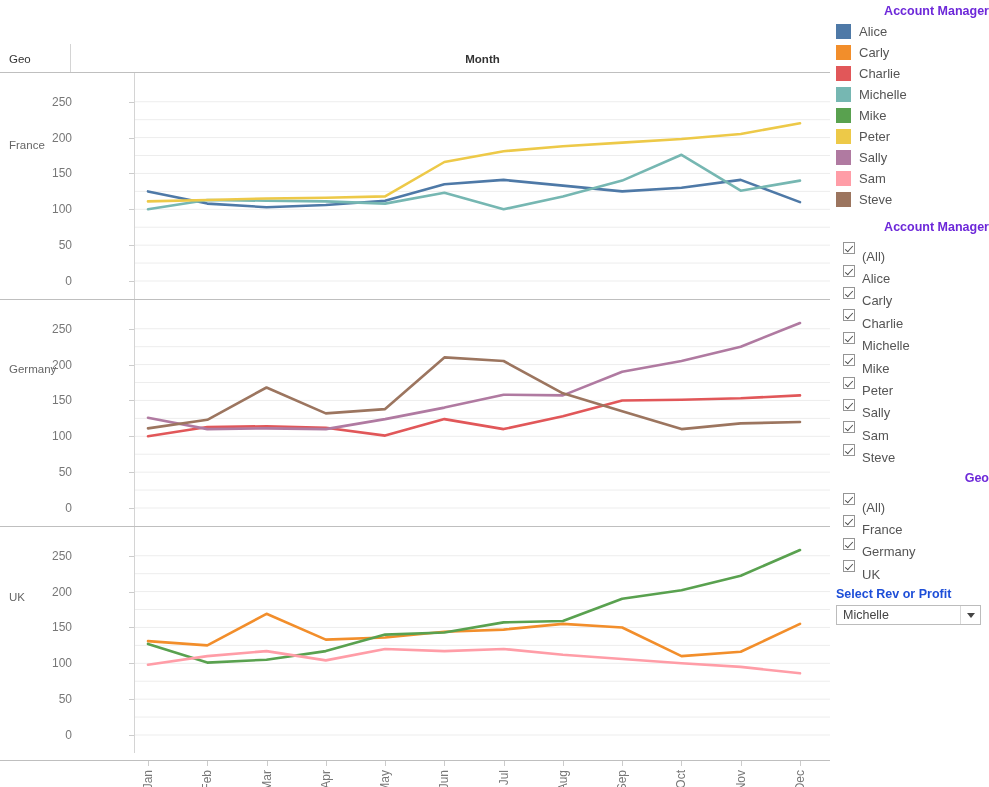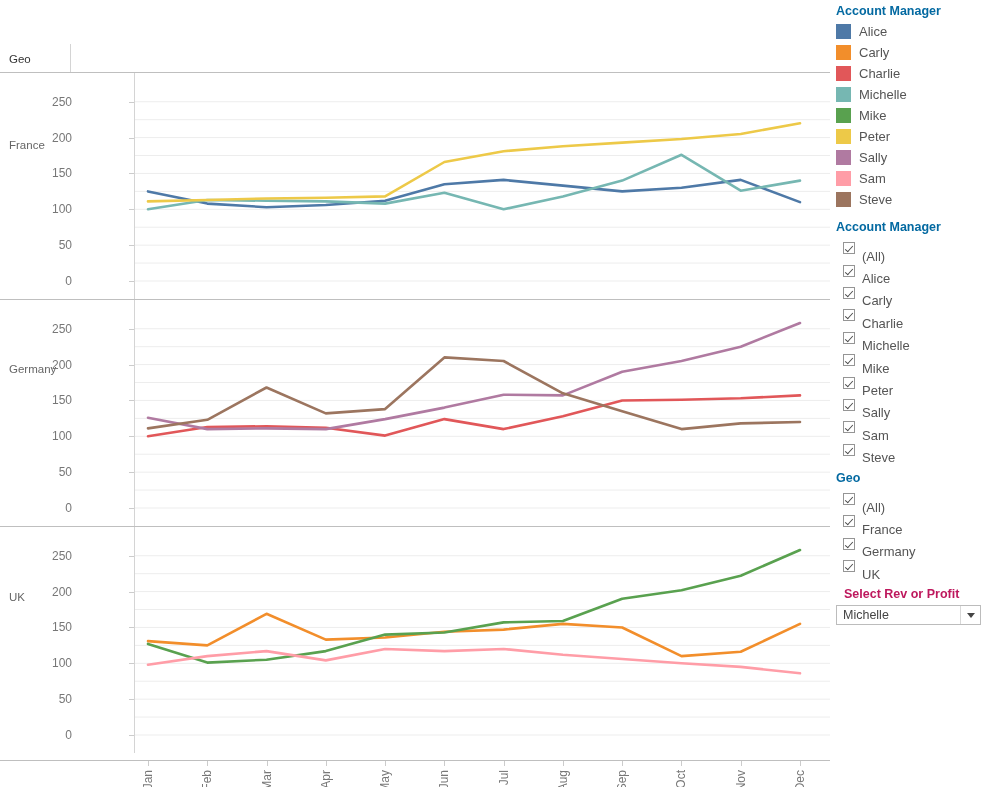--- a/index.html
+++ b/index.html
@@ -73,40 +73,41 @@
   .xtick-lbl {
     position: absolute; top: 10px;
     font-size: 12px; color: #777777;
     writing-mode: vertical-rl; transform: rotate(180deg);
     transform-origin: center; white-space: nowrap;
   }
 
   
   .rail { position: absolute; left: 830px; top: 0; width: 159px; height: 787px; background: #ffffff; }
   .rail-title {
-    font-size: 12.5px; color: #0369a1; font-weight: bold;
+    font-size: 12.5px; color: #6d28d9; font-weight: bold;
     margin: 0 0 3px 6px;
+    text-align: right;
   }
   .legend-row { display: flex; align-items: center; height: 21px; margin-left: 6px; }
   .swatch { width: 15px; height: 15px; flex: 0 0 15px; }
   .legend-lbl { font-size: 13px; color: #555555; margin-left: 8px; }
 
   .filter-row { display: flex; align-items: center; height: 22.4px; margin-left: 13px; }
   .cbx {
     width: 12px; height: 12px; flex: 0 0 12px; border: 1px solid #959595;
     background: #ffffff; position: relative; box-sizing: border-box;
   }
   .cbx::after {
     content: ""; position: absolute; left: 3px; top: 1px;
     width: 3px; height: 7px; border: solid #4a4a4a;
     border-width: 0 1.4px 1.4px 0; transform: rotate(42deg);
   }
   .filter-lbl { font-size: 13px; color: #555555; margin-left: 7px; margin-top: 16px; }
 
-  .param-title { font-size: 12.5px; color: #be185d; font-weight: bold; margin: 0 0 4px 14px; }
+  .param-title { font-size: 12.5px; color: #1d4ed8; font-weight: bold; margin: 0 0 4px 6px; }
   .param-box {
     margin-left: 6px; width: 145px; height: 20px; box-sizing: border-box;
     border: 1px solid #bcbcbc; background: #ffffff;
     display: flex; align-items: center; justify-content: space-between;
   }
   .param-val { font-size: 12.5px; color: #444444; padding-left: 6px; }
   .param-arrow {
     width: 19px; height: 18px; border-left: 1px solid #d8d8d8;
     display: flex; align-items: center; justify-content: center;
   }
@@ -118,20 +119,21 @@
   .blk { margin-top: 10px; }
 </style>
 </head>
 <body>
 
 <div id="root">
 
 
   <div class="viz">
     <div class="geo-field-label">Geo</div>
+    <div class="month-field-label">Month</div>
     <div class="vert-rule"></div>
     <div class="col-hdr-rule"></div>
     <div id="panels-host">
         <div class="panel" style="top: 29px;">
           <div class="row-label" style="top: 66px;">France</div>
           <div class="axis-col">
             <div class="ytick" style="top: 208px;">0</div>
             <div class="ytick-mark" style="top: 208px;"></div>
             <div class="ytick" style="top: 172.151px;">50</div>
             <div class="ytick-mark" style="top: 172.151px;"></div>

